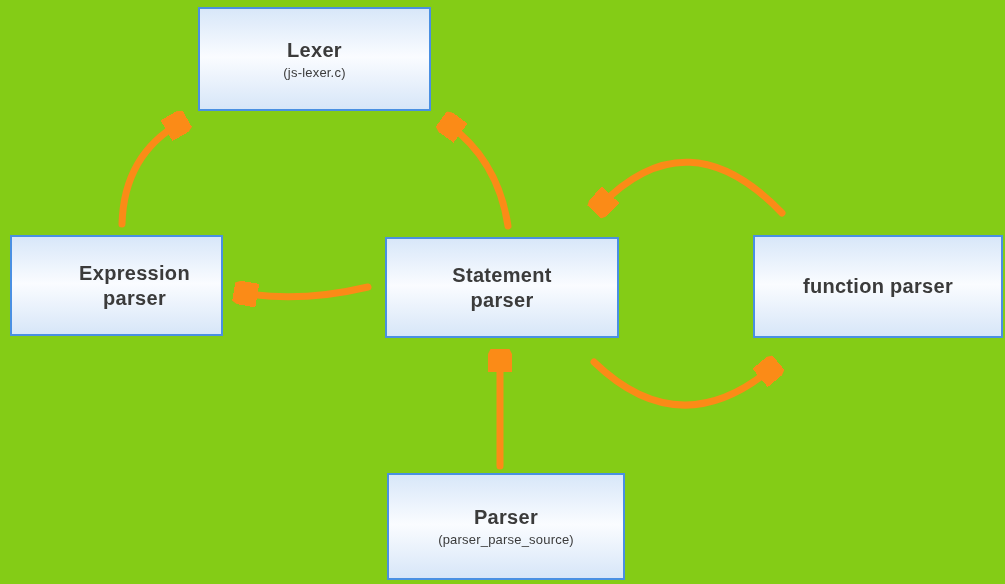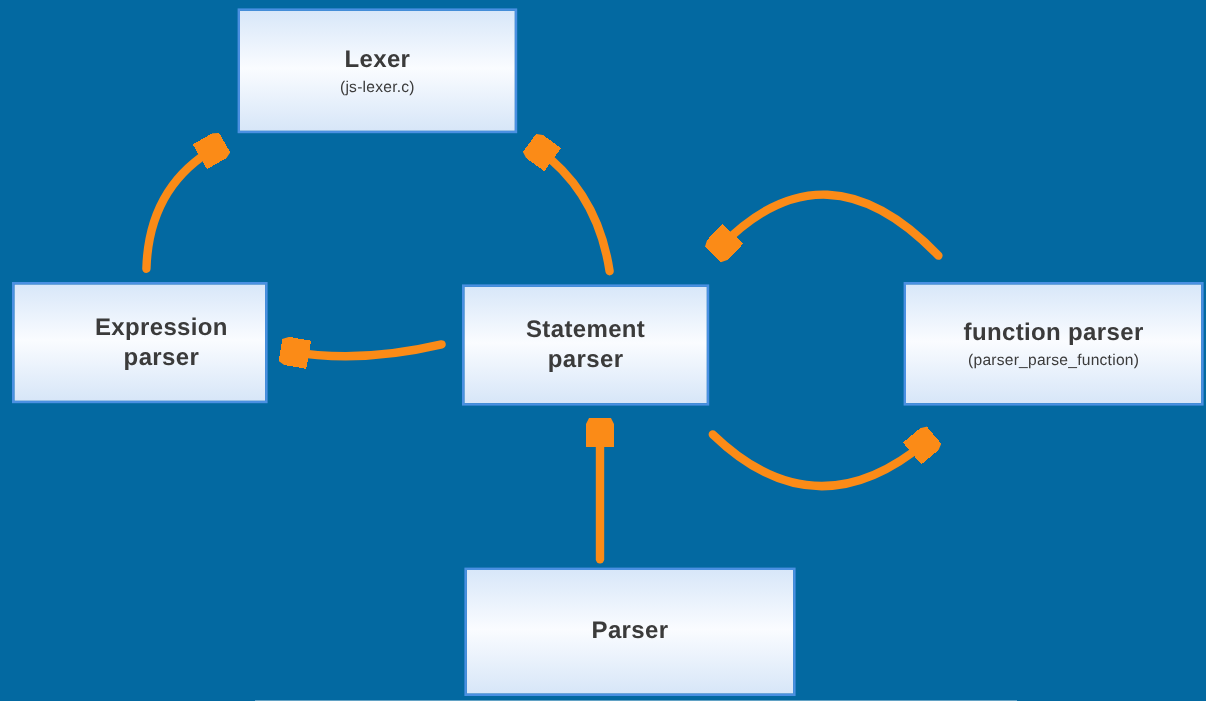--- a/index.html
+++ b/index.html
@@ -5,21 +5,21 @@
   html, body {
     margin: 0;
     padding: 0;
     background: #ffffff;
     font-family: "Liberation Sans", "DejaVu Sans", sans-serif;
   }
   .canvas {
     position: relative;
     width: 1005px;
     height: 584px;
-    background: #0369a1;
+    background: #84cc16;
     overflow: hidden;
   }
   .edges {
     position: absolute;
     left: 0;
     top: 0;
     width: 1005px;
     height: 584px;
     pointer-events: none;
   }
@@ -49,23 +49,23 @@
   }
   .node .subtitle {
     font-size: 13px;
     font-weight: normal;
     line-height: 1.2;
     margin-top: 2px;
     letter-spacing: 0.2px;
   }
   .node-lexer       { left: 198px; top: 7px;   width: 233px; height: 104px; }
   .node-expression  { left: 10px;  top: 235px; width: 213px; height: 101px; padding-left: 36px; }
-  .node-statement   { left: 385px; top: 237px; width: 206px; height: 101px; gap: 36px; }
+  .node-statement   { left: 385px; top: 237px; width: 234px; height: 101px; gap: 36px; }
   .node-function    { left: 753px; top: 235px; width: 250px; height: 103px; }
-  .node-parser      { left: 387px; top: 473px; width: 276px; height: 107px; }
+  .node-parser      { left: 387px; top: 473px; width: 238px; height: 107px; }
   
   .node-expression .title { max-width: 140px; }
   .node-statement  .title { max-width: 130px; }
 </style>
 </head>
 <body>
 
 <div class="canvas">
 
   <svg class="edges" viewBox="0 0 1005 584" xmlns="http://www.w3.org/2000/svg">
@@ -90,20 +90,20 @@
   <div class="node node-expression">
     <div class="title">Expression parser</div>
   </div>
 
   <div class="node node-statement">
     <div class="title">Statement parser</div>
   </div>
 
   <div class="node node-function">
     <div class="title">function parser</div>
-    <div class="subtitle">(parser_parse_function)</div>
   </div>
 
   <div class="node node-parser">
     <div class="title">Parser</div>
+    <div class="subtitle">(parser_parse_source)</div>
   </div>
 
 </div>
 
 </body></html>

